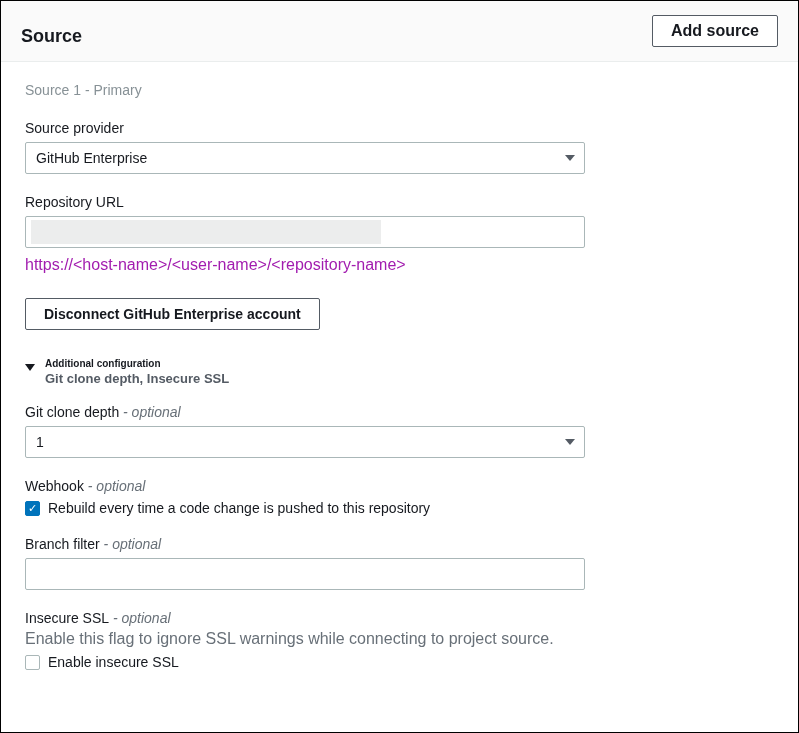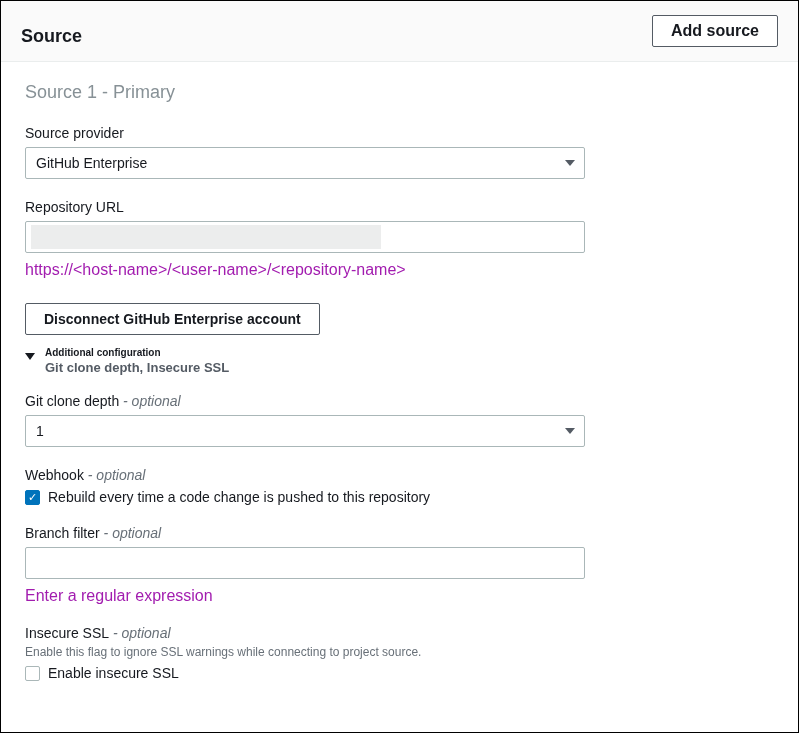--- a/index.html
+++ b/index.html
@@ -41,21 +41,21 @@
       padding: 6px 18px;
       font-size: 16px;
       font-weight: 700;
       color: #16191f;
       cursor: pointer;
     }
     .panel-body {
       padding: 20px 24px;
     }
     .source-heading {
-      font-size: 18px;
+      font-size: 14px;
       font-weight: 400;
       color: #879196;
       margin-bottom: 22px;
     }
     .field-group {
       margin-bottom: 20px;
     }
     .field-label {
       font-size: 14px;
       color: #16191f;
@@ -123,21 +123,21 @@
     .disconnect-btn {
       background: #fff;
       border: 1px solid #545b64;
       border-radius: 2px;
       padding: 7px 18px;
       font-size: 14px;
       font-weight: 700;
       color: #16191f;
       cursor: pointer;
       margin-top: 4px;
-      margin-bottom: 12px;
+      margin-bottom: 28px;
     }
     .expander-header {
       display: flex;
       align-items: flex-start;
       cursor: pointer;
       margin-bottom: 18px;
     }
     .expander-caret {
       width: 0;
       height: 0;
@@ -187,21 +187,21 @@
     .checkmark {
       color: #fff;
       font-size: 11px;
       line-height: 1;
     }
     .checkbox-label {
       font-size: 14px;
       color: #16191f;
     }
     .sub-help {
-      font-size: 12px;
+      font-size: 16px;
       color: #687078;
       margin-top: 2px;
       margin-bottom: 6px;
     }
   </style>
 </head>
 <body>
 
 <div class="panel">
   <div class="panel-header">
@@ -263,21 +263,20 @@
         </div>
         <span class="checkbox-label">Rebuild every time a code change is pushed to this repository</span>
       </div>
     </div>
 
     <div class="field-group">
       <label class="field-label">
         <span>Branch filter</span><span class="optional"> - optional</span>
       </label>
       <input class="text-input" type="text" value="" style="">
-      <div class="help-text">Enter a regular expression</div>
     </div>
 
     <div class="field-group" style="margin-bottom:0;">
       <label class="field-label" style="margin-bottom:4px;">
         <span>Insecure SSL</span><span class="optional"> - optional</span>
       </label>
       <div class="sub-help">Enable this flag to ignore SSL warnings while connecting to project source.</div>
       <div class="checkbox-row">
         <div class="checkbox"></div>
         <span class="checkbox-label">Enable insecure SSL</span>

